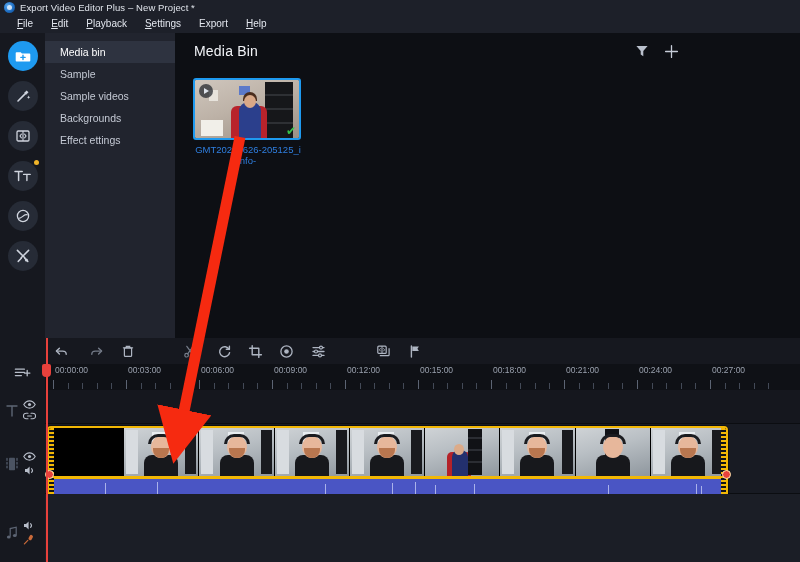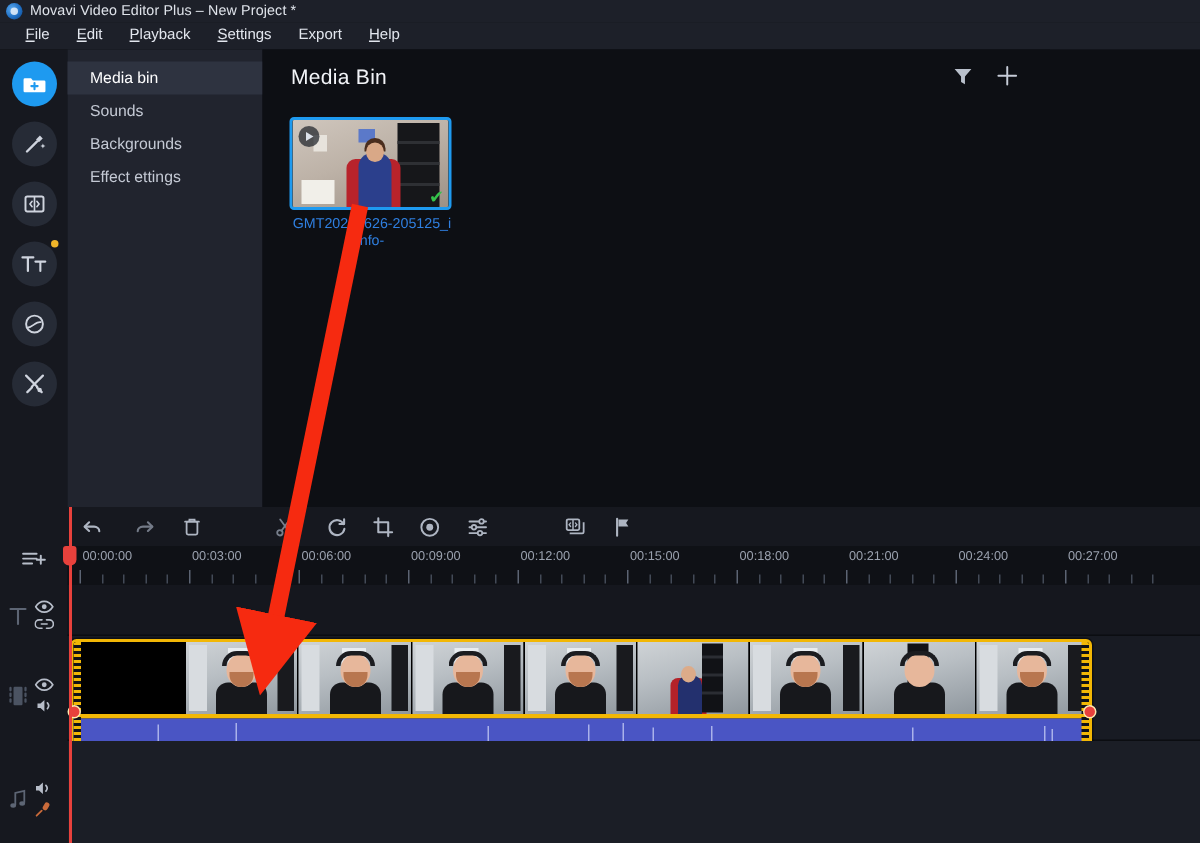--- a/index.html
+++ b/index.html
@@ -221,21 +221,21 @@
   .annot-arrow { position: absolute; left: 0; top: 0; width: 800px; height: 562px;
                  pointer-events: none; z-index: 50; }
 </style>
 </head>
 <body>
 
 <div id="app">
 
   <div class="titlebar">
     <div class="win-ico"></div>
-    <div class="title-text">Movavi Video Editor Plus – New Project *</div>
+    <div class="title-text">Export Video Editor Plus – New Project *</div>
   </div>
 
   <div class="menubar">
     <div class="menu-item"><u>F</u><span>ile</span></div>
     <div class="menu-item"><u>E</u>dit</div>
     <div class="menu-item"><u>P</u>layback</div>
     <div class="menu-item"><u>S</u>ettings</div>
     <div class="menu-item">Export</div>
     <div class="menu-item"><u>H</u>elp</div>
   </div>
@@ -299,21 +299,22 @@
             <path d="M2.4 2.4l7.4 7.4M13.6 2.4L6.2 9.8" stroke="#cfd4de" stroke-width="1.5" stroke-linecap="round"></path>
             <path d="M3.2 13.4l3.1-3.1M12.8 13.4L9.7 10.3" stroke="#cfd4de" stroke-width="1.5" stroke-linecap="round"></path>
             <circle cx="11.4" cy="12" r="1.5" fill="#cfd4de"></circle>
           </svg>
         </span>
       </div>
     </div>
 
     <div class="catpanel">
       <div class="cat-item selected">Media bin</div>
-      <div class="cat-item">Sounds</div>
+      <div class="cat-item">Sample</div>
+      <div class="cat-item">Sample videos</div>
       <div class="cat-item">Backgrounds</div>
       <div class="cat-item">Effect ettings</div>
     </div>
 
     <div class="binpanel">
       <div class="bin-header">
         <div class="bin-title">Media Bin</div>
 
         <div class="bin-tool filter">
           <span>

